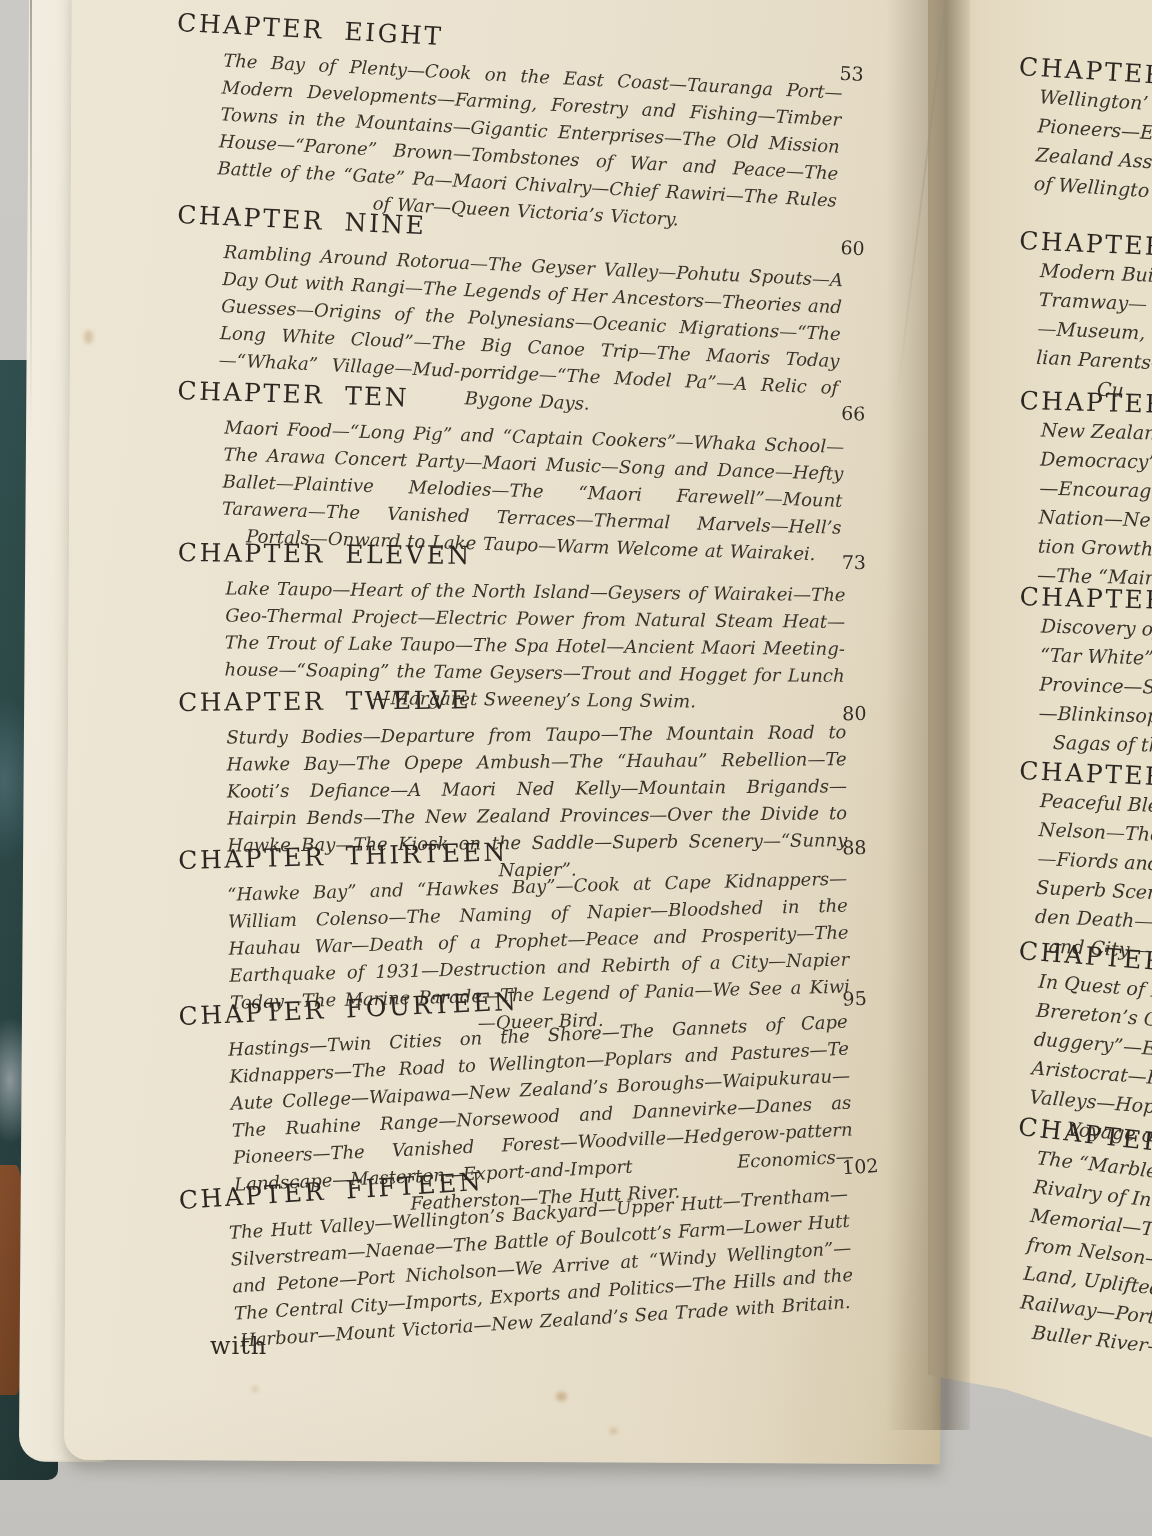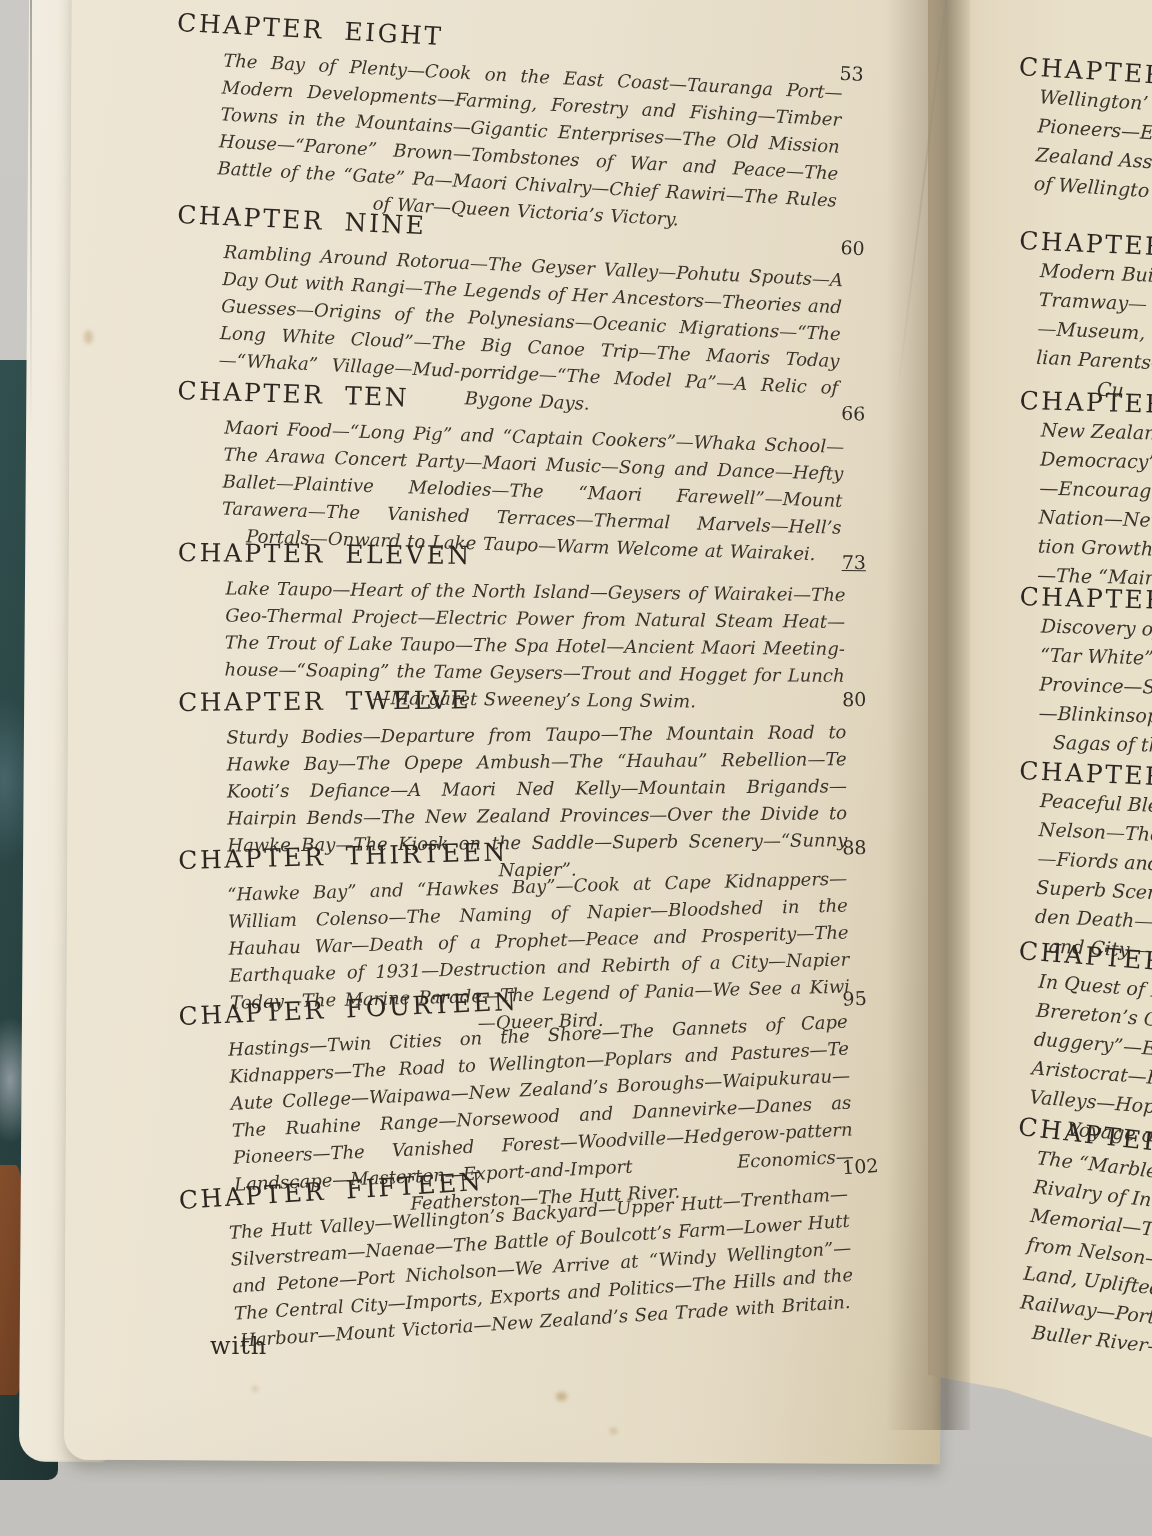--- a/index.html
+++ b/index.html
@@ -73,22 +73,22 @@
     font-weight:normal;
   }
   .ch-sum {
     margin:7px 24px 0 48px; font-style:italic; font-size:18px; line-height:27px;
     text-align:justify; text-align-last:center; color:#3b342b; word-spacing:1px;
   }
   .ch-num { position:absolute; left:664px; top:8px; font-size:19px; color:#332d26; }
   .c0 { top:8px;    transform:rotate(3deg);  } .c0 .ch-num{top:19px;}
   .c1 { top:200px;  transform:rotate(2.6deg);} .c1 .ch-num{top:6px;}
   .c2 { top:376px;  transform:rotate(1.8deg);} .c2 .ch-num{top:5px;}
-  .c3 { top:538px;  transform:rotate(.6deg); } .c3 .ch-num{top:6px;text-decoration:underline;}
-  .c4 { top:688px;  transform:rotate(-.5deg);} .c4 .ch-num{top:6px;}
+  .c3 { top:538px;  transform:rotate(.6deg); } .c3 .ch-num{top:6px;}
+  .c4 { top:688px;  transform:rotate(-.5deg);} .c4 .ch-num{top:20px;}
   .c5 { top:846px;  transform:rotate(-1.5deg);} .c5 .ch-num{top:8px;}
   .c6 { top:1002px; transform:rotate(-2.6deg);} .c6 .ch-num{top:16px;}
   .c7 { top:1186px; transform:rotate(-3.6deg);} .c7 .ch-num{top:12px;}
   .chapter { transform-origin:left top; }
   .folio { position:absolute; left:210px; top:1332px; font-size:24px; color:#2f2a24; letter-spacing:1px; }
   
   .rp-block { position:absolute; left:1020px; width:420px; color:#352e26; transform-origin:left top; white-space:nowrap; }
   .rp-head { font-size:25px; letter-spacing:2.5px; word-spacing:10px; color:#2d2722; }
   .rp-line { margin-left:22px; font-style:italic; font-size:19px; line-height:29px; color:#3b342b; }
   .rp-line:first-of-type { margin-top:6px; }

